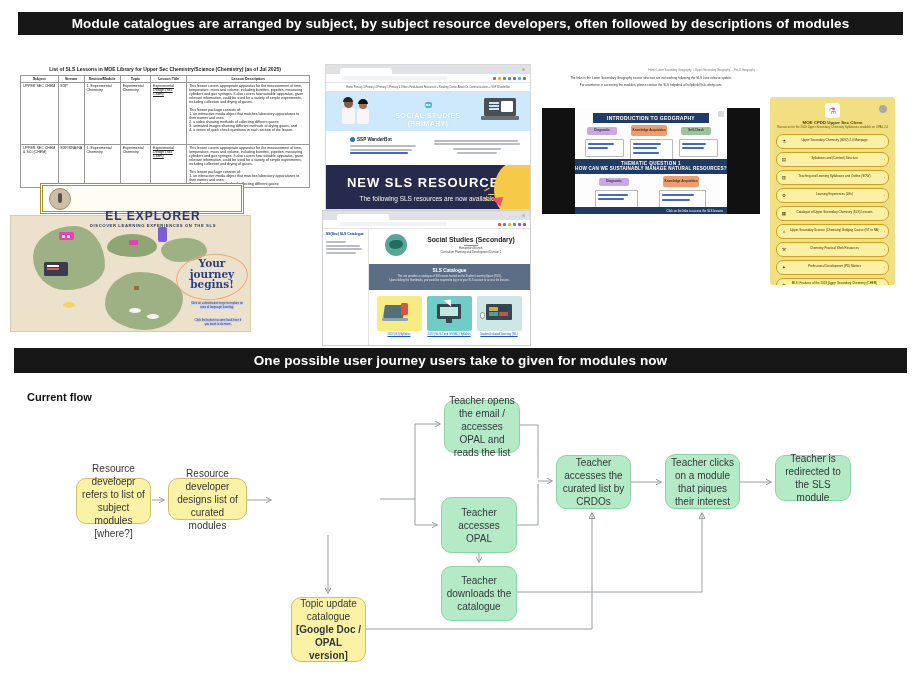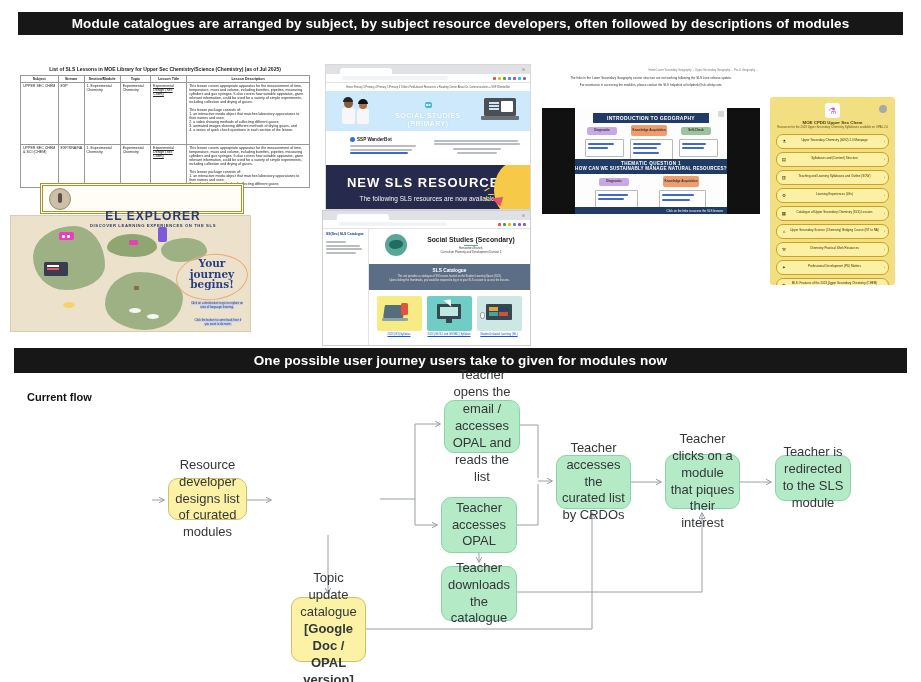--- a/index.html
+++ b/index.html
@@ -108,21 +108,21 @@
   .chem-title{font-size:4.4px;font-weight:700;color:#4a3a08;text-align:center;}
   .chem-sub{font-size:2.9px;color:#6b5510;text-align:center;line-height:1.3;margin-top:1px;}
   .pills{display:flex;flex-direction:column;gap:3px;margin-top:4px;}
   .pill{display:flex;align-items:center;background:#fbf0a3;border:0.5px solid #c9a227;border-radius:7px;min-height:11px;padding:1px 3px;}
   .pill-icon{width:8px;font-size:4.5px;color:#4a3a08;text-align:center;flex:0 0 auto;}
   .pill-label2{flex:1;font-size:3px;color:#3c3107;text-align:center;line-height:1.25;padding:0 1px;}
   .pill-chev{width:4px;font-size:4px;color:#b08d28;flex:0 0 auto;text-align:right;}
   
   #flow-heading{position:absolute;left:27px;top:391px;font-size:11px;font-weight:800;color:#111;}
   .fnode{position:absolute;border-radius:10px;display:flex;align-items:center;justify-content:center;
-    text-align:center;padding:0 4px;box-sizing:border-box;font-size:13px;line-height:1.3;color:#33373a;border:1px solid;}
+    text-align:center;padding:0 4px;box-sizing:border-box;font-size:10px;line-height:1.3;color:#33373a;border:1px solid;}
   .fyellow{background:#fbf2a6;border-color:#cfc06c;}
   .fgreen{background:#b5eac6;border-color:#8cd4a7;}
   #flow-svg{position:absolute;left:0;top:0;pointer-events:none;}
   #flow-svg path{stroke:#9aa0a6;stroke-width:1;fill:none;}
 </style>
 </head>
 <body>
 
 <div id="canvas">
 
@@ -470,20 +470,23 @@
     <path d="M517,525 H538 V484"></path>
     <path d="M538,481 H552" marker-end="url(#arr)"></path>
     <path d="M328,535 V593" marker-end="url(#arr)"></path>
     <path d="M479,553 V562" marker-end="url(#arr)"></path>
     <path d="M517,592 H702 V513" marker-end="url(#arr)"></path>
     <path d="M366,629 H592 V513" marker-end="url(#arr)"></path>
     <path d="M631,482 H661" marker-end="url(#arr)"></path>
     <path d="M740,482 H771" marker-end="url(#arr)"></path>
   </svg>
 
+  <div class="fnode fyellow" style="left:76px;top:478px;width:75px;height:46px;">
+    <span>Resource develoepr refers to list of subject modules [where?]</span>
+  </div>
   <div class="fnode fyellow" style="left:168px;top:478px;width:79px;height:42px;">
     <span>Resource developer designs list of curated modules</span>
   </div>
   <div class="fnode fyellow" style="left:291px;top:597px;width:75px;height:65px;">
     <span><span>Topic update catalogue </span><b>[Google Doc / OPAL version]</b></span>
   </div>
   <div class="fnode fgreen" style="left:444px;top:400px;width:76px;height:53px;">
     <span>Teacher opens the email / accesses OPAL and reads the list</span>
   </div>
   <div class="fnode fgreen" style="left:441px;top:497px;width:76px;height:56px;">

